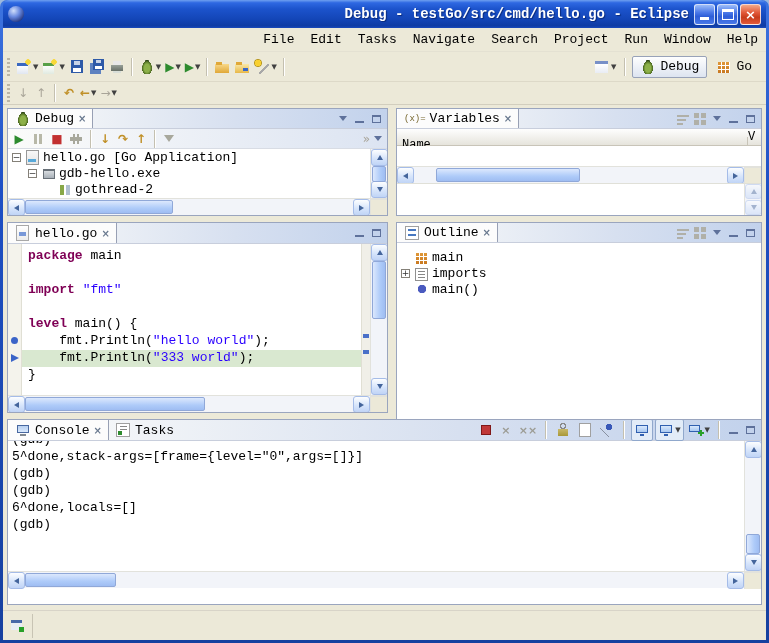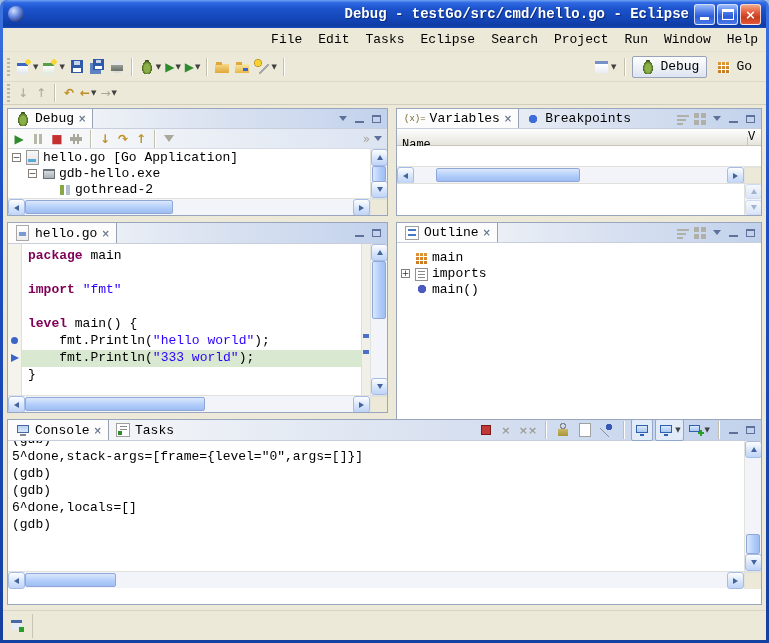--- a/index.html
+++ b/index.html
@@ -151,21 +151,21 @@
           <span class="x">×</span>
         </div>
     </div>
   </div>
   <div class="client">
 
     <div class="menubar">
       <span class="menu-item">File</span>
       <span class="menu-item">Edit</span>
       <span class="menu-item">Tasks</span>
-      <span class="menu-item">Eclipse</span>
+      <span class="menu-item">Navigate</span>
       <span class="menu-item">Search</span>
       <span class="menu-item">Project</span>
       <span class="menu-item">Run</span>
       <span class="menu-item">Window</span>
       <span class="menu-item">Help</span>
     </div>
 
     <div class="toolbar">
       <div class="grip"></div>
       <div class="tbtn">
@@ -346,24 +346,20 @@
           <div class="corner"></div>
         </div>
       </div>
 
       <div class="pane" id="vars-pane">
         <div class="tabrow">
           <div class="tab active">
             <span class="vg">(x)=</span>
             <span>Variables</span>
             <span class="tclose">×</span>
-          </div>
-          <div class="tab">
-            <div class="ti i-bp"></div>
-            <span>Breakpoints</span>
           </div>
           <div class="view-btns">
             <div class="vbtn">
                 <div class="ic i-grayA" style="width:15px;height:15px;"></div>
               </div>
             <div class="vbtn">
                 <div class="ic i-grayB" style="width:15px;height:15px;"></div>
               </div>
             <div class="vbtn">
                 <div class="ic-menu"></div>

